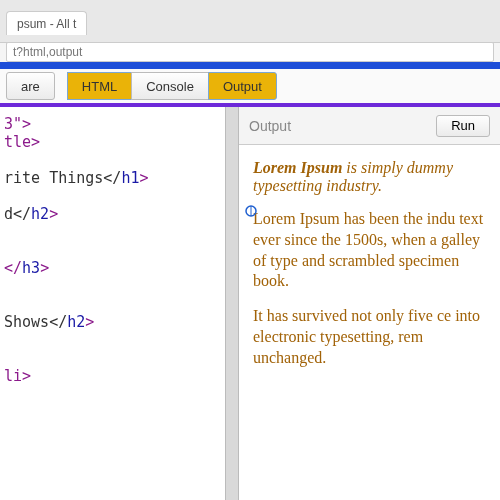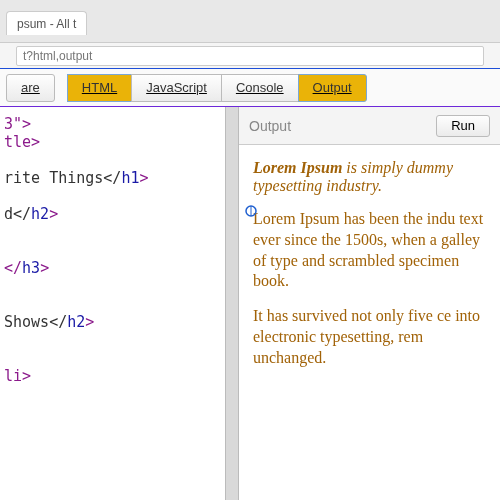--- a/index.html
+++ b/index.html
@@ -1,21 +1,21 @@
 <!DOCTYPE html>
 <html><head>
 <meta charset="utf-8">
 <style>
 * { margin: 0; padding: 0; box-sizing: border-box; }
 body { font-family: Arial, sans-serif; font-size: 13px; background: #fff; width: 500px; height: 500px; overflow: hidden; }
 .browser-tab { height: 43px; background: #e8e8e8; border-bottom: 1px solid #ccc; display: flex; align-items: center; }
 .tab { background: #fff; height: 24px; margin-top: 4px; margin-left: 6px; padding: 0 10px; border-radius: 4px 4px 0 0; border: 1px solid #ccc; border-bottom: none; display: flex; align-items: center; font-size: 12px; color: #555; max-width: 90px; overflow: hidden; white-space: nowrap; }
-.url-bar { height: 26px; background: #f5f5f5; border-bottom: 1px solid #1d4ed8; display: flex; align-items: center; padding: 0 16px; }
+.url-bar { height: 26px; background: #f5f5f5; border-bottom: 7px solid #1d4ed8; display: flex; align-items: flex-end; padding: 0 6px; }
 .url-input { flex: 1; height: 20px; background: #fff; border: 1px solid #ccc; border-radius: 2px; padding: 0 6px; font-size: 12px; color: #777; }
-.toolbar { height: 38px; background: #fafafa; border-bottom: 1px solid #6d28d9; display: flex; align-items: center; padding: 0 6px; text-decoration: underline; }
+.toolbar { height: 38px; background: #fafafa; border-bottom: 4px solid #6d28d9; display: flex; align-items: center; padding: 0 6px; }
 .tb-btn { height: 28px; padding: 0 14px; background: linear-gradient(#fefefe,#ebebeb); border: 1px solid #bbb; margin-right: -1px; font-size: 13px; color: #333; display: flex; align-items: center; cursor: pointer; }
 .tb-btn:first-child { border-radius: 3px 0 0 3px; }
 .tb-btn.last { border-radius: 0 3px 3px 0; margin-right: 12px; }
 .tb-btn.single { border-radius: 3px; margin-right: 12px; }
 .tb-btn.active { background: #eab308; border-color: #7aa7d6; }
 .main { display: flex; height: calc(500px - 28px - 26px - 38px); }
 .code-pane { flex: 0 0 225px; font-family: Consolas, monospace; font-size: 15px; padding: 8px 4px; color: #333; overflow: hidden; white-space: pre; }
 .code-pane .tag { color: #8b1a8b; }
 .code-pane .elname { color: #1a1aa6; }
 .divider { width: 14px; background: #d9d9d9; border-left: 1px solid #bbb; border-right: 1px solid #bbb; cursor: col-resize; }
@@ -39,21 +39,20 @@
   </div>
 </div>
 
 <div class="url-bar">
   <input class="url-input" value="t?html,output" style="">
 </div>
 
 <div class="toolbar">
   <div class="tb-btn single">are</div>
   <div class="tb-btn active">HTML</div>
-  <div class="tb-btn">JavaScript</div>
   <div class="tb-btn">Console</div>
   <div class="tb-btn last active">Output</div>
 </div>
 
 <div class="main">
   <div class="code-pane"><span class="tag">3"&gt;</span>
 <span class="tag">tle&gt;</span>
 <span></span>
 <span><span>rite Things&lt;/</span><span class="elname">h1</span><span class="tag">&gt;</span></span>
 <span></span>

